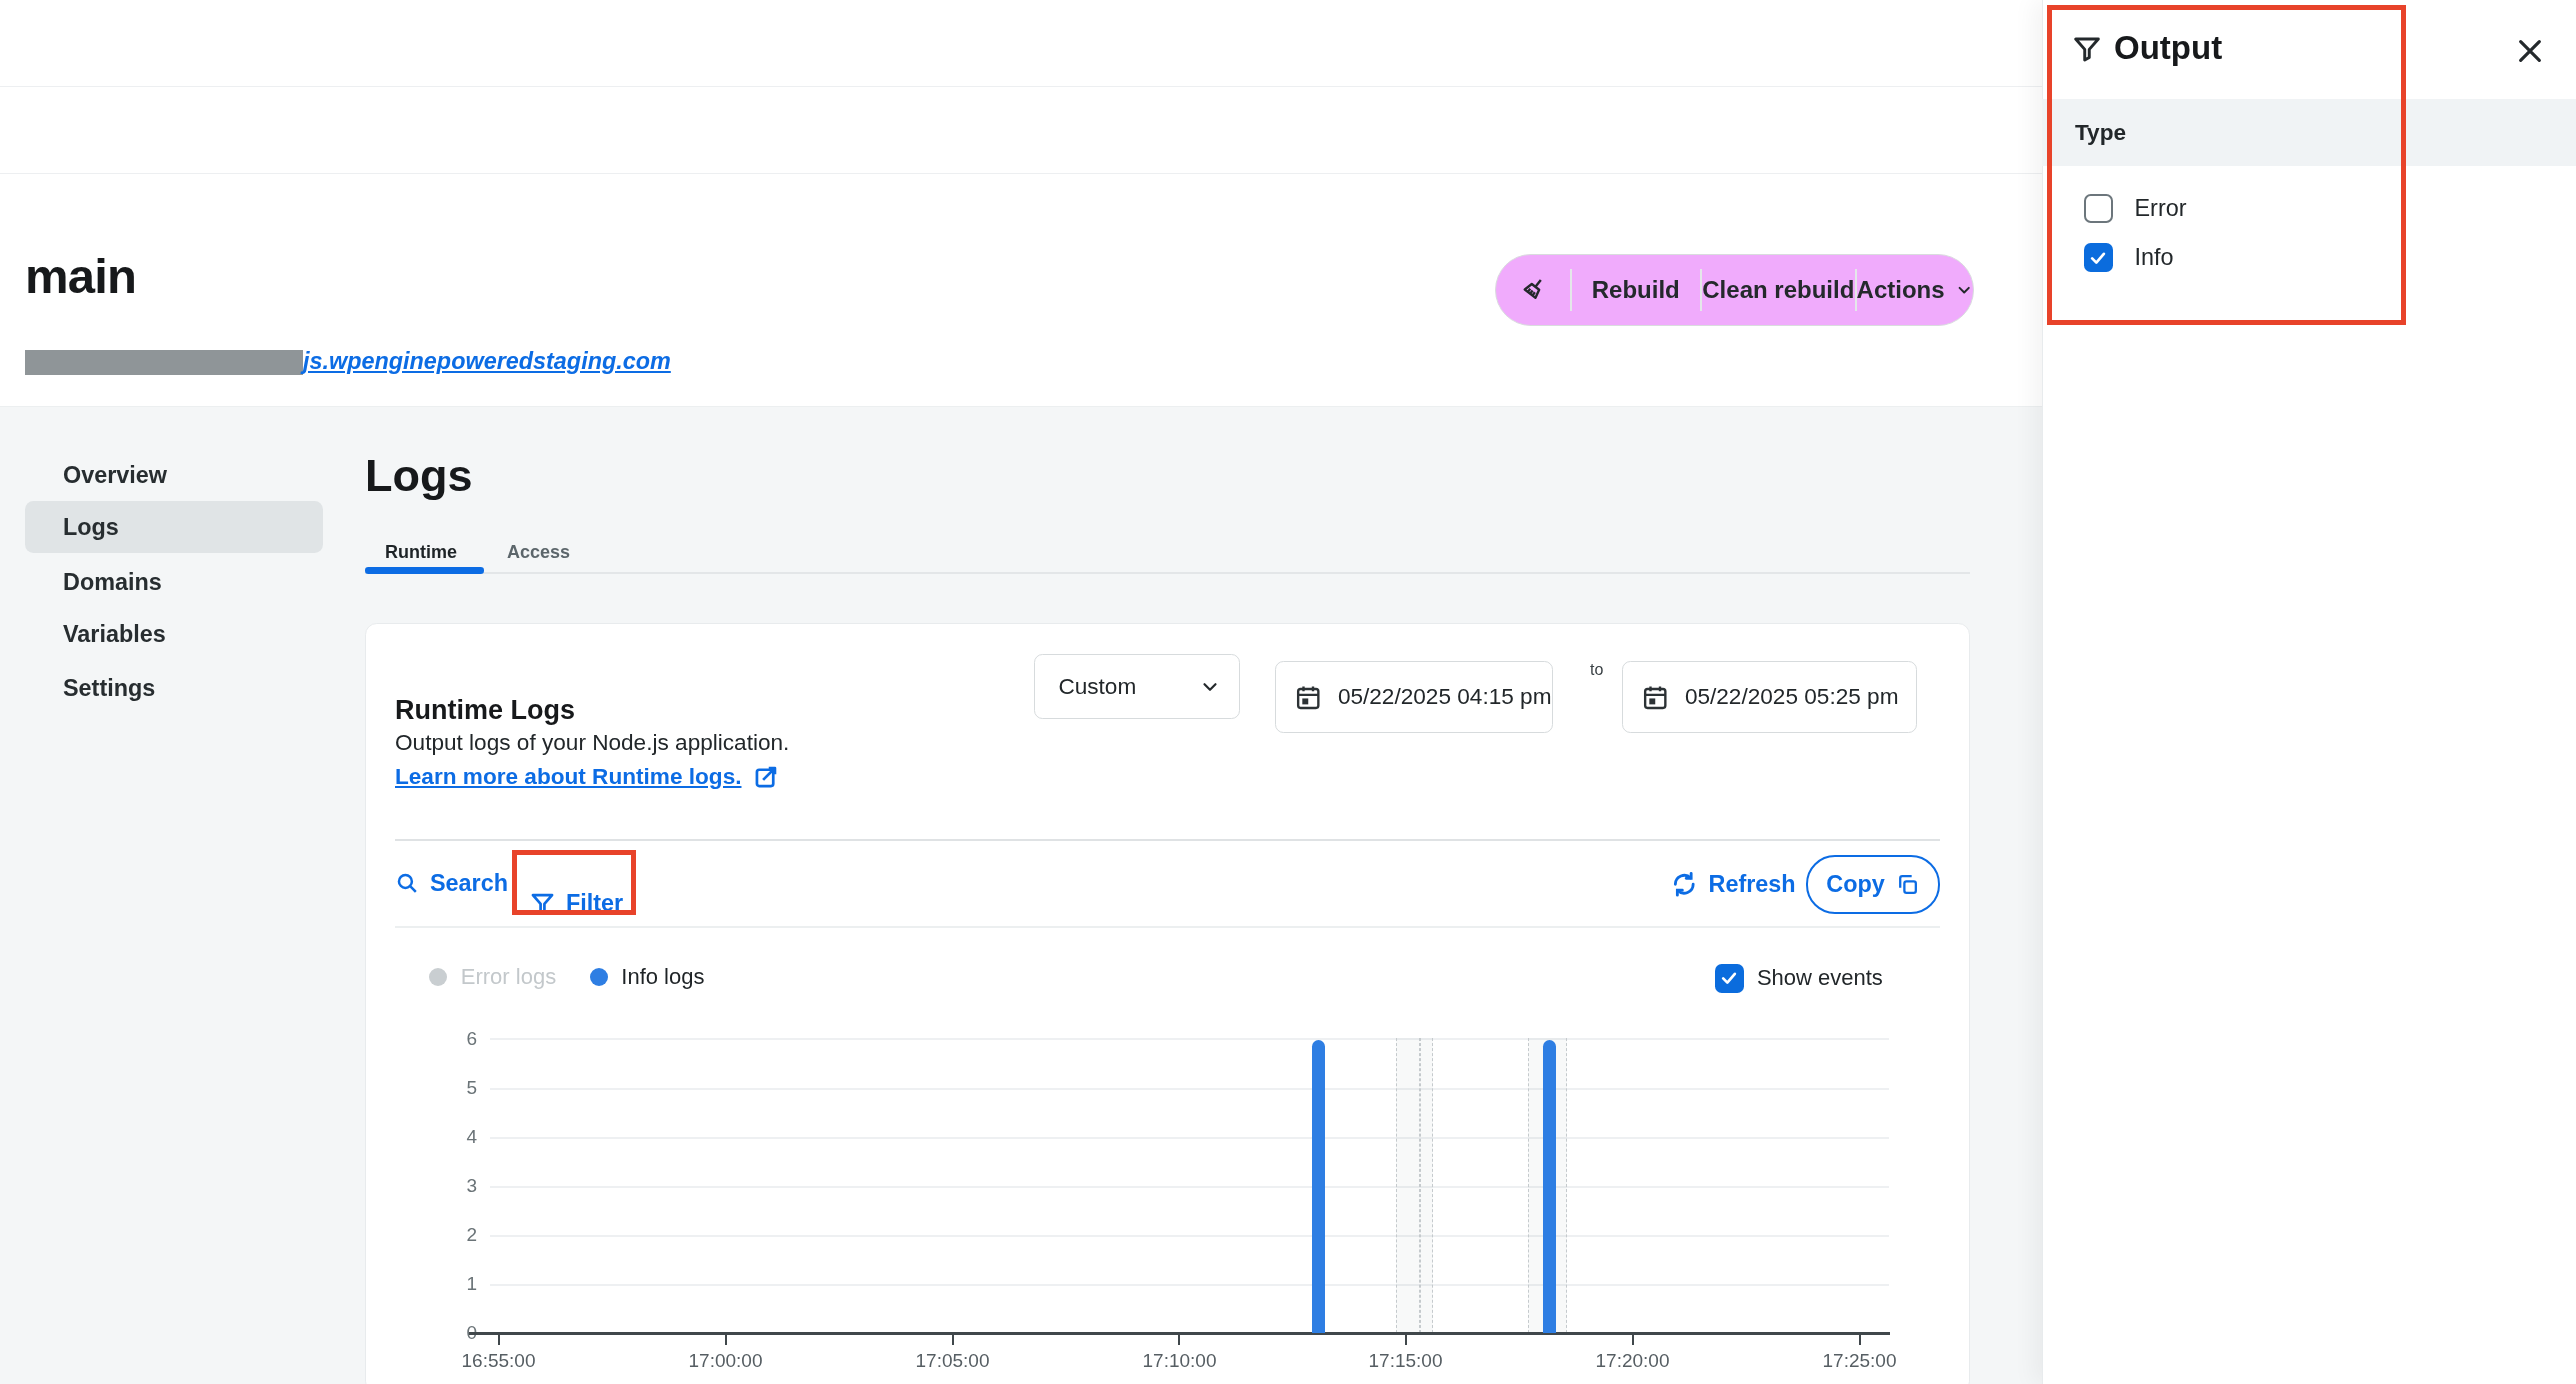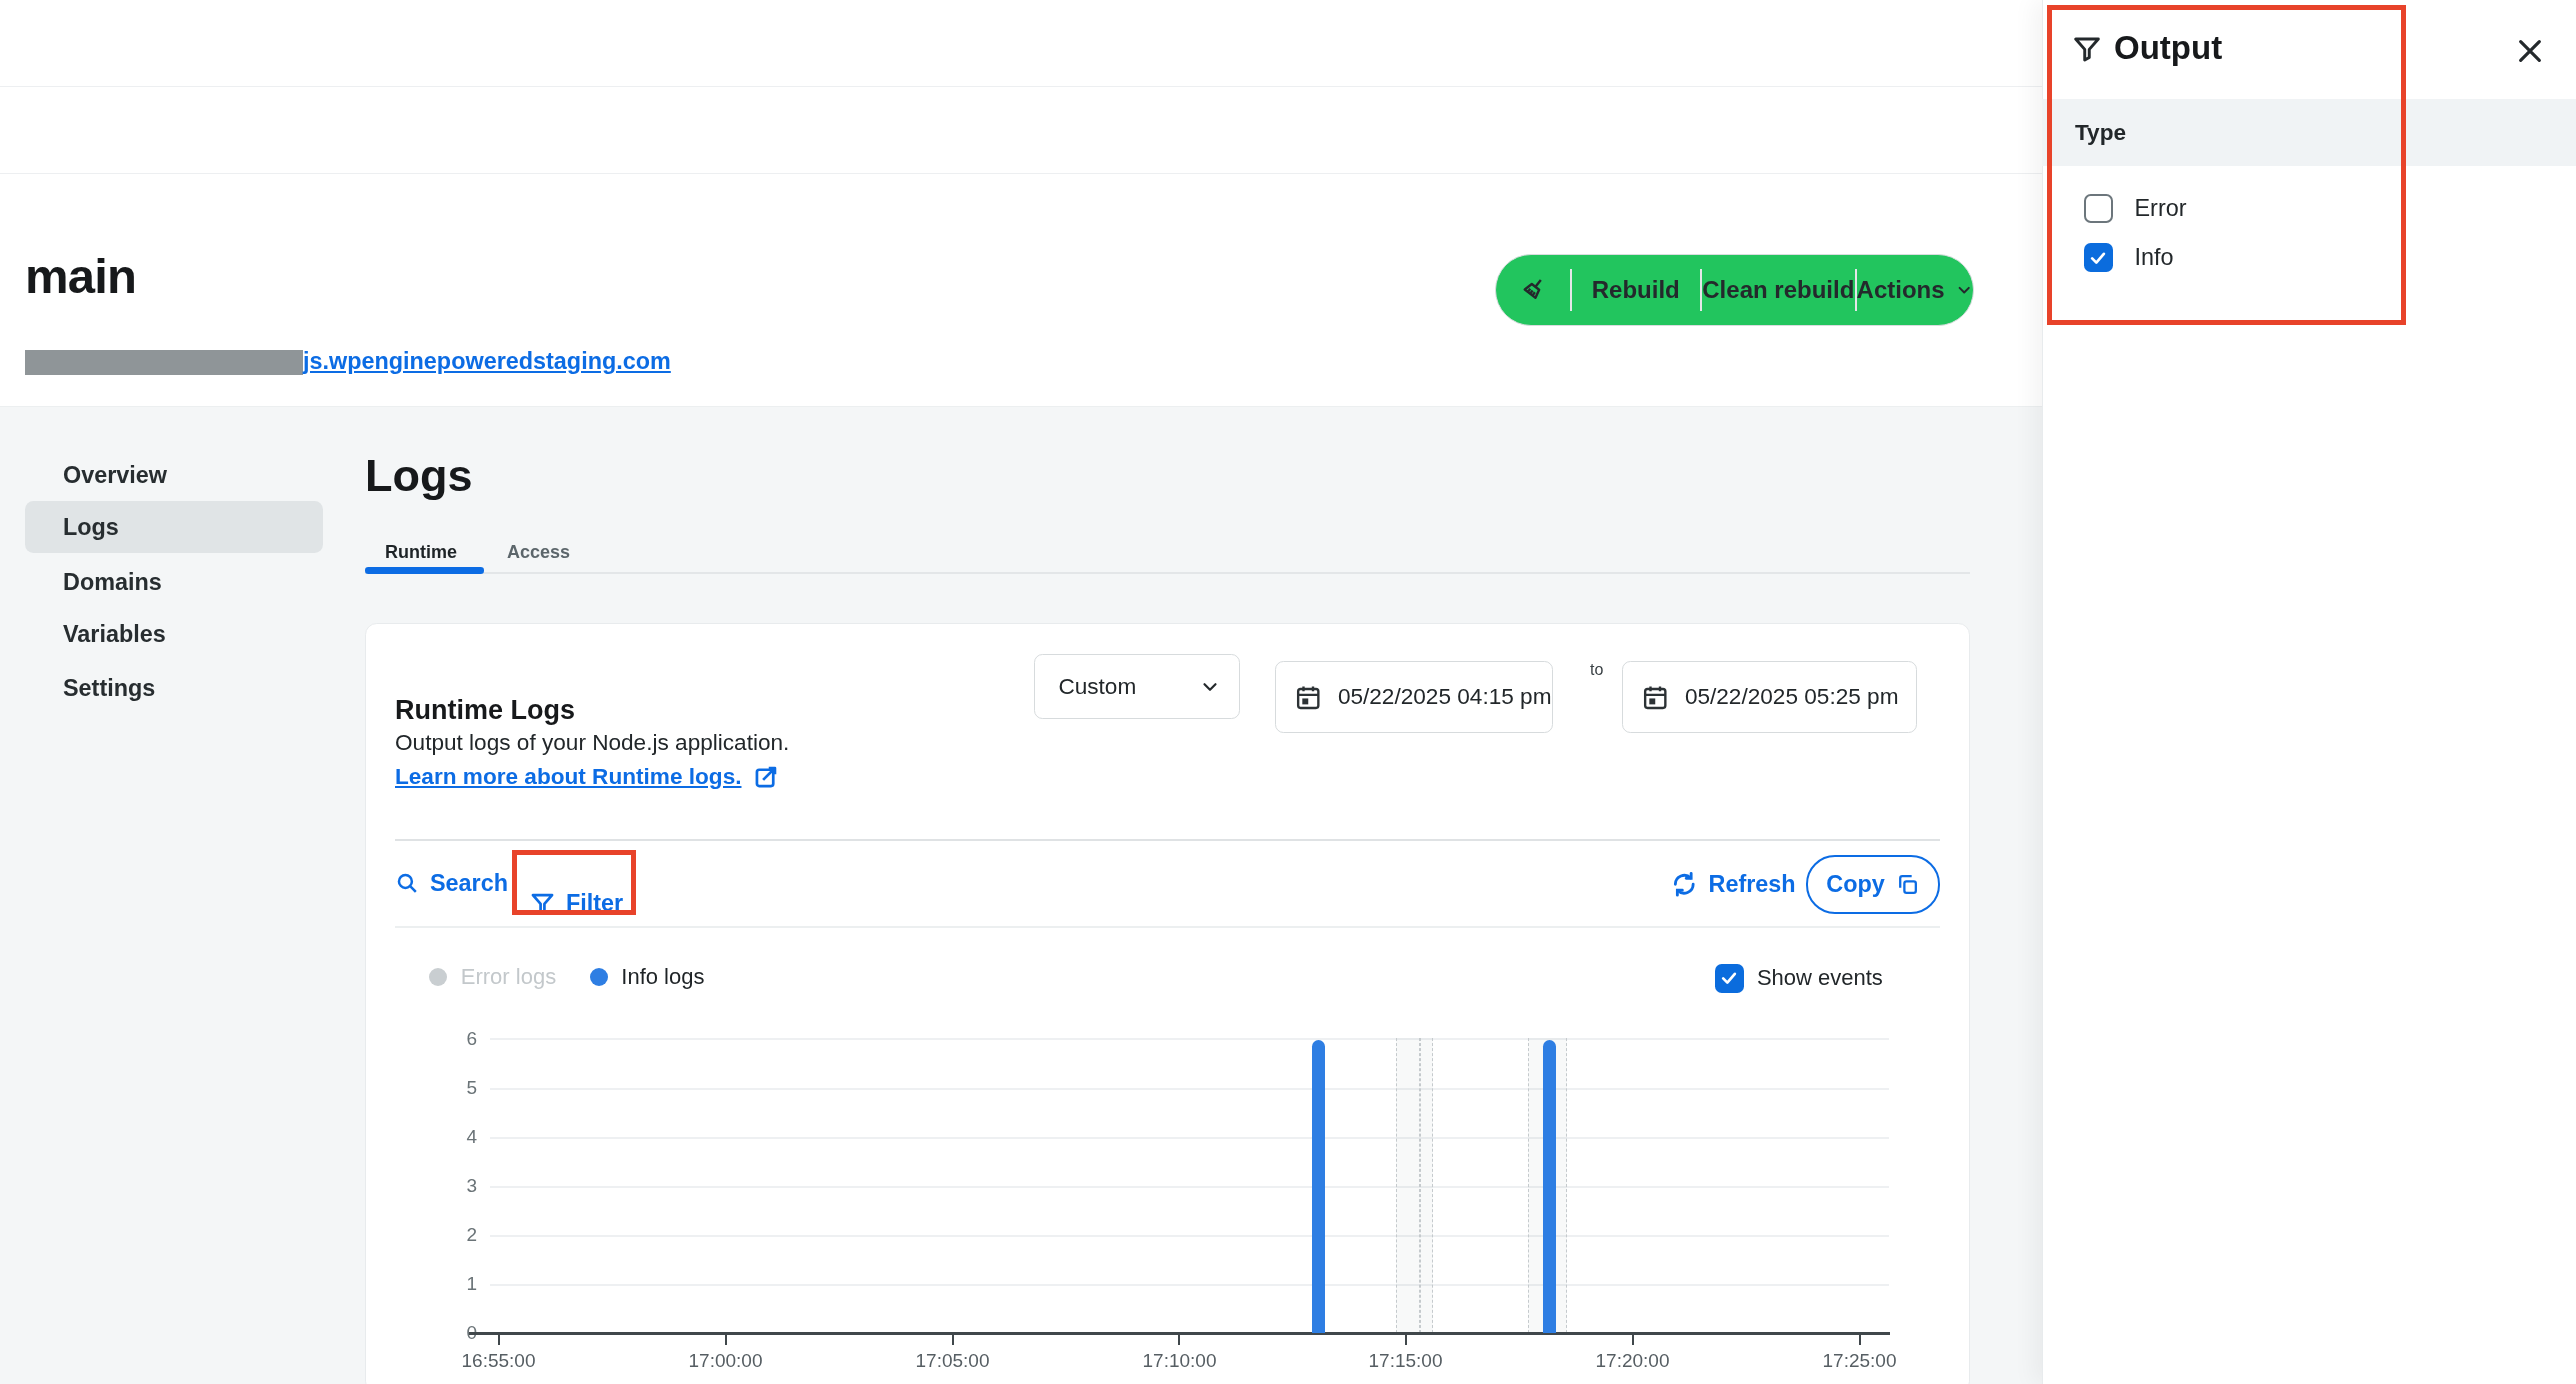--- a/index.html
+++ b/index.html
@@ -20,22 +20,22 @@
   .crumb-center { left:827px; top:0; height:87px; gap:16.7px; font-size:23.4px; }
   .crumb-app { font-weight:700; color:#22272a; }
   .crumb-sep { color:#d2d7da; font-size:33px; font-weight:300; transform:skewX(-12deg); }
   .crumb-env { color:#22272a; display:flex; align-items:center; gap:10px; cursor:pointer; }
   .gear-btn { left:1925px; top:105px; width:44px; height:44px; color:#343b3e; cursor:pointer; }
 
   
   .hero-title { left:25px; top:248px; font-size:49px; font-weight:700; color:#17191b; letter-spacing:-0.8px; }
   .url-row { left:25px; top:345px; height:30px; display:flex; align-items:flex-end; gap:0; }
   .redacted { width:278px; height:25px; background:#8f9598; }
-  .hero-link { font-size:23.4px; font-weight:600; color:#0c6ce4; text-decoration:underline; cursor:pointer; line-height:27px; }
-  .btn-group { left:1495px; top:254px; width:479px; height:72px; background:#22c55e; border:1.7px solid #d9dcde; border-radius:37px; display:flex; align-items:center; overflow:hidden; }
+  .hero-link { font-size:23.4px; font-weight:600; color:#0c6ce4; text-decoration:underline; cursor:pointer; line-height:27px;font-style:italic; }
+  .btn-group { left:1495px; top:254px; width:479px; height:72px; background:#f0abfc; border:1.7px solid #d9dcde; border-radius:37px; display:flex; align-items:center; overflow:hidden; }
   .btn-seg { display:flex; align-items:center; justify-content:center; height:100%; font-size:24px; font-weight:700; color:#24292c; cursor:pointer; gap:10px; }
   .btn-div { width:1.7px; height:42px; background:#e4e7e9; }
 
   
   .content-bg { left:0; top:406px; width:2576px; height:978px; background:#f4f6f7; border-top:1.7px solid #eceff0; }
   .side-item { left:25px; width:298px; height:52px; display:flex; align-items:center; padding-left:38px; font-size:23.4px; font-weight:600; color:#272d30; border-radius:8.4px; cursor:pointer; }
   .side-item.active { background:#e0e4e6; }
 
   .logs-h1 { left:365px; top:450px; font-size:45px; font-weight:700; color:#17191b; }
   .tab { top:542px; font-size:18px; cursor:pointer; }

